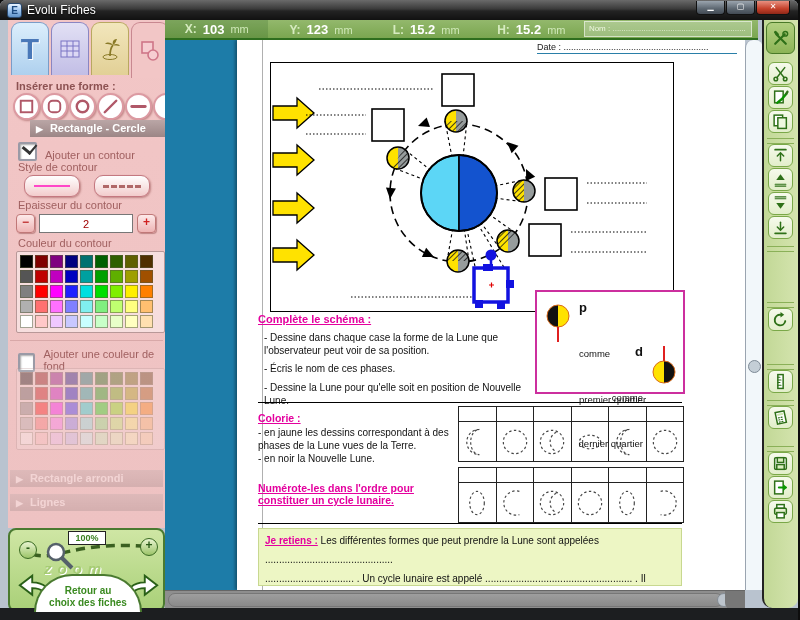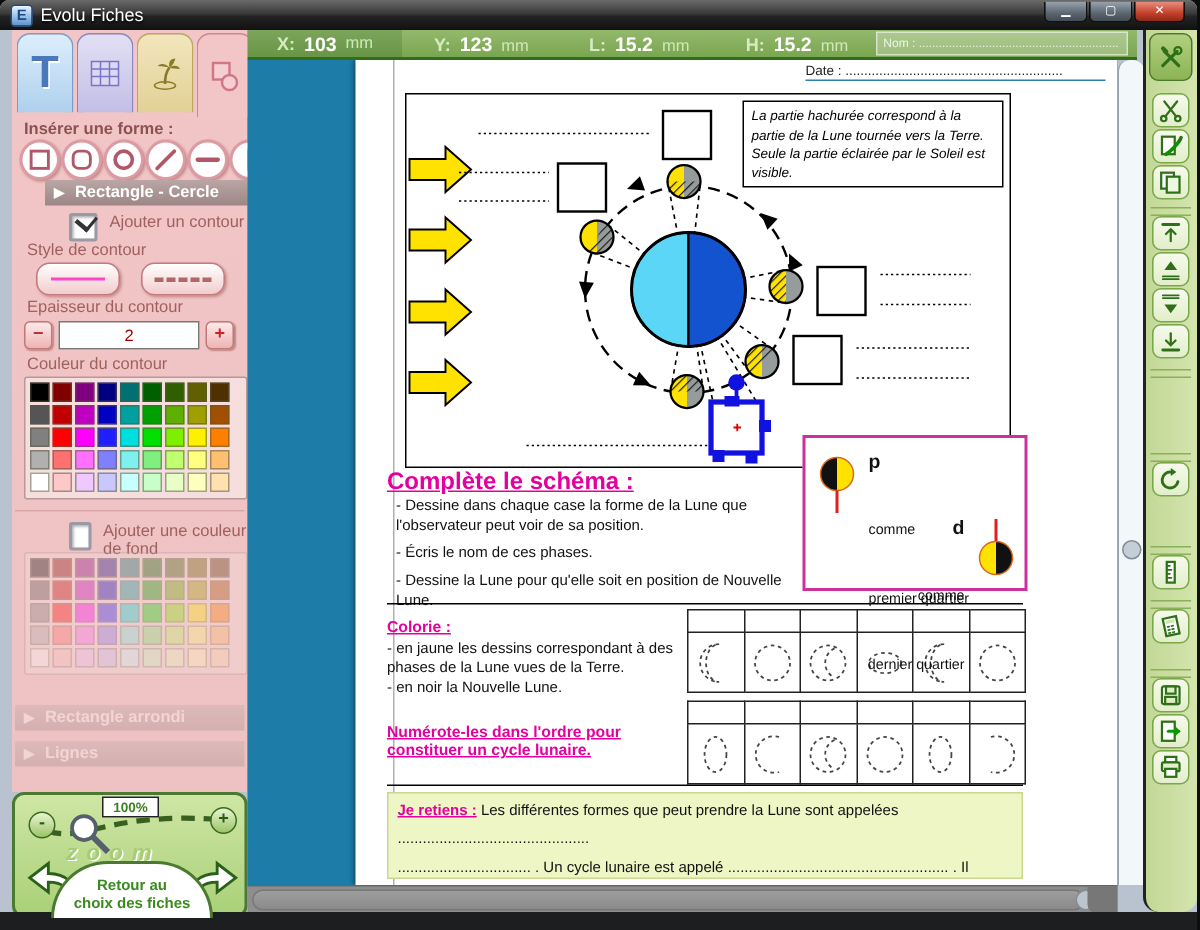--- a/index.html
+++ b/index.html
@@ -31,21 +31,21 @@
   .tab-T{font-size:30px;font-weight:bold;color:#4a78b8;text-shadow:1px 1px 0 #fff;}
   .insert-label{position:absolute;left:8px;top:60px;font-size:11px;font-weight:bold;color:#8c5252;}
   .shape-row{position:absolute;left:5px;top:73px;display:flex;gap:1px;}
   .shape-btn{width:23px;height:23px;border-radius:50%;background:#fff;border:2px solid #dc9aa2;
     box-shadow:1px 1px 2px rgba(120,40,40,.4);display:flex;align-items:center;justify-content:center;}
   .sec-header{position:absolute;left:2px;width:153px;height:17px;
     background:linear-gradient(#baa6a6,#9c8686);color:#fff;font-size:11px;font-weight:bold;
     line-height:17px;padding-left:6px;box-sizing:border-box;}
   .sec-header .tri{display:inline-block;margin-right:7px;font-size:9px;}
   .sec-header.disabled{opacity:.30;}
-  .chk-row{position:absolute;display:flex;align-items:flex-start;gap:8px;margin-left:28px;}
+  .chk-row{position:absolute;display:flex;align-items:flex-end;gap:8px;}
   .chk{width:15px;height:15px;background:#fff;border:2px solid #9a9aa6;border-radius:2px;
     box-shadow:inset 1px 1px 2px #aaa;position:relative;}
   .chk.checked::after{content:"";position:absolute;left:2px;top:-3px;width:12px;height:9px;
     border-right:3px solid #333;border-bottom:3px solid #333;transform:rotate(40deg) scaleX(.7);}
   .chk-label,.sub-label{font-size:11px;color:#a06060;}
   .sub-label{position:absolute;left:10px;}
   .style-row{position:absolute;left:16px;top:155px;display:flex;gap:14px;}
   .style-btn{width:54px;height:20px;border-radius:9px;border:1.5px solid #c47880;
     background:linear-gradient(#fff,#f2cccc);box-shadow:1px 1px 2px rgba(120,40,40,.4);
     display:flex;align-items:center;justify-content:center;}
@@ -95,21 +95,21 @@
     border-bottom:1.5px solid #2a7fa8;padding-bottom:1px;}
   .diagram{position:absolute;left:33px;top:22px;width:402px;height:248px;background:#fff;
     border:1.5px solid #000;}
   .info-box{position:absolute;left:258px;top:27px;width:162px;border:1.5px solid #000;background:#fff;
     font-size:9px;font-style:italic;line-height:1.4;padding:3px 5px;color:#000;}
   .legend{position:absolute;left:298px;top:250px;width:150px;height:104px;background:#fff;
     border:2px solid #cc2f9e;z-index:4;box-sizing:border-box;}
   .leg-row{position:absolute;display:flex;gap:8px;align-items:flex-start;}
   .leg-letter{font-size:13px;font-weight:bold;color:#111;}
   .leg-line{font-size:9.5px;color:#111;line-height:1.35;margin-top:33px;}
-  .sec-title{position:absolute;font-size:16px;font-weight:bold;color:#e4009e;text-decoration:underline;}
+  .sec-title{position:absolute;font-size:11px;font-weight:bold;color:#e4009e;text-decoration:underline;}
   .txt{position:absolute;font-size:10px;color:#111;line-height:1.3;}
   .divider-h{position:absolute;left:21px;width:424px;height:1px;background:#000;}
   .moon-table{position:absolute;left:221px;width:226px;border-collapse:collapse;}
   .moon-table td{border:1px solid #222;padding:0;width:37px;background:#fff;}
   .moon-table tr.hdr td{height:14px;}
   .moon-table tr.shp td{height:39px;text-align:center;vertical-align:middle;}
   .je-retiens{position:absolute;left:21px;top:488px;width:424px;height:58px;background:#edf6c4;
     border:1px solid #c8d890;font-size:10px;color:#111;line-height:19px;padding:2px 6px;box-sizing:border-box;}
   .jr-title{color:#e4009e;font-weight:bold;text-decoration:underline;}
   
@@ -491,21 +491,20 @@
           <circle cx="220" cy="192" r="5.5" fill="#1212e0"></circle>
           <rect x="203" y="205" width="34" height="34" fill="#fff" stroke="#1212e0" stroke-width="3.5"></rect>
           <rect x="212" y="201" width="10" height="7" fill="#1212e0"></rect>
           <rect x="235" y="217" width="8" height="8" fill="#1212e0"></rect>
           <rect x="204" y="237" width="8" height="8" fill="#1212e0"></rect>
           <rect x="226" y="238" width="8" height="8" fill="#1212e0"></rect>
           <path d="M218 222h5M220.5 219.5v5" stroke="#e00000" stroke-width="1.2"></path>
         </g>
       </svg>
 
-      <div class="info-box">La partie hachurée correspond à la partie de la Lune tournée vers la Terre. Seule la partie éclairée par le Soleil est visible.</div>
 
       <div class="legend">
         <div class="leg-row" style="left:8px;top:8px;">
           <svg width="26" height="44" viewBox="0 0 26 44">
             <path d="M13 5 A11 11 0 0 0 13 27 Z" fill="#111"></path>
               <path d="M13 5 A11 11 0 0 1 13 27 Z" fill="#ffe200"></path>
             <circle cx="13" cy="16" r="11" fill="none" stroke="#d86a1a" stroke-width="1"></circle>
             <line x1="13" y1="27" x2="13" y2="42" stroke="#e02020" stroke-width="2"></line>
           </svg>
           <div>

